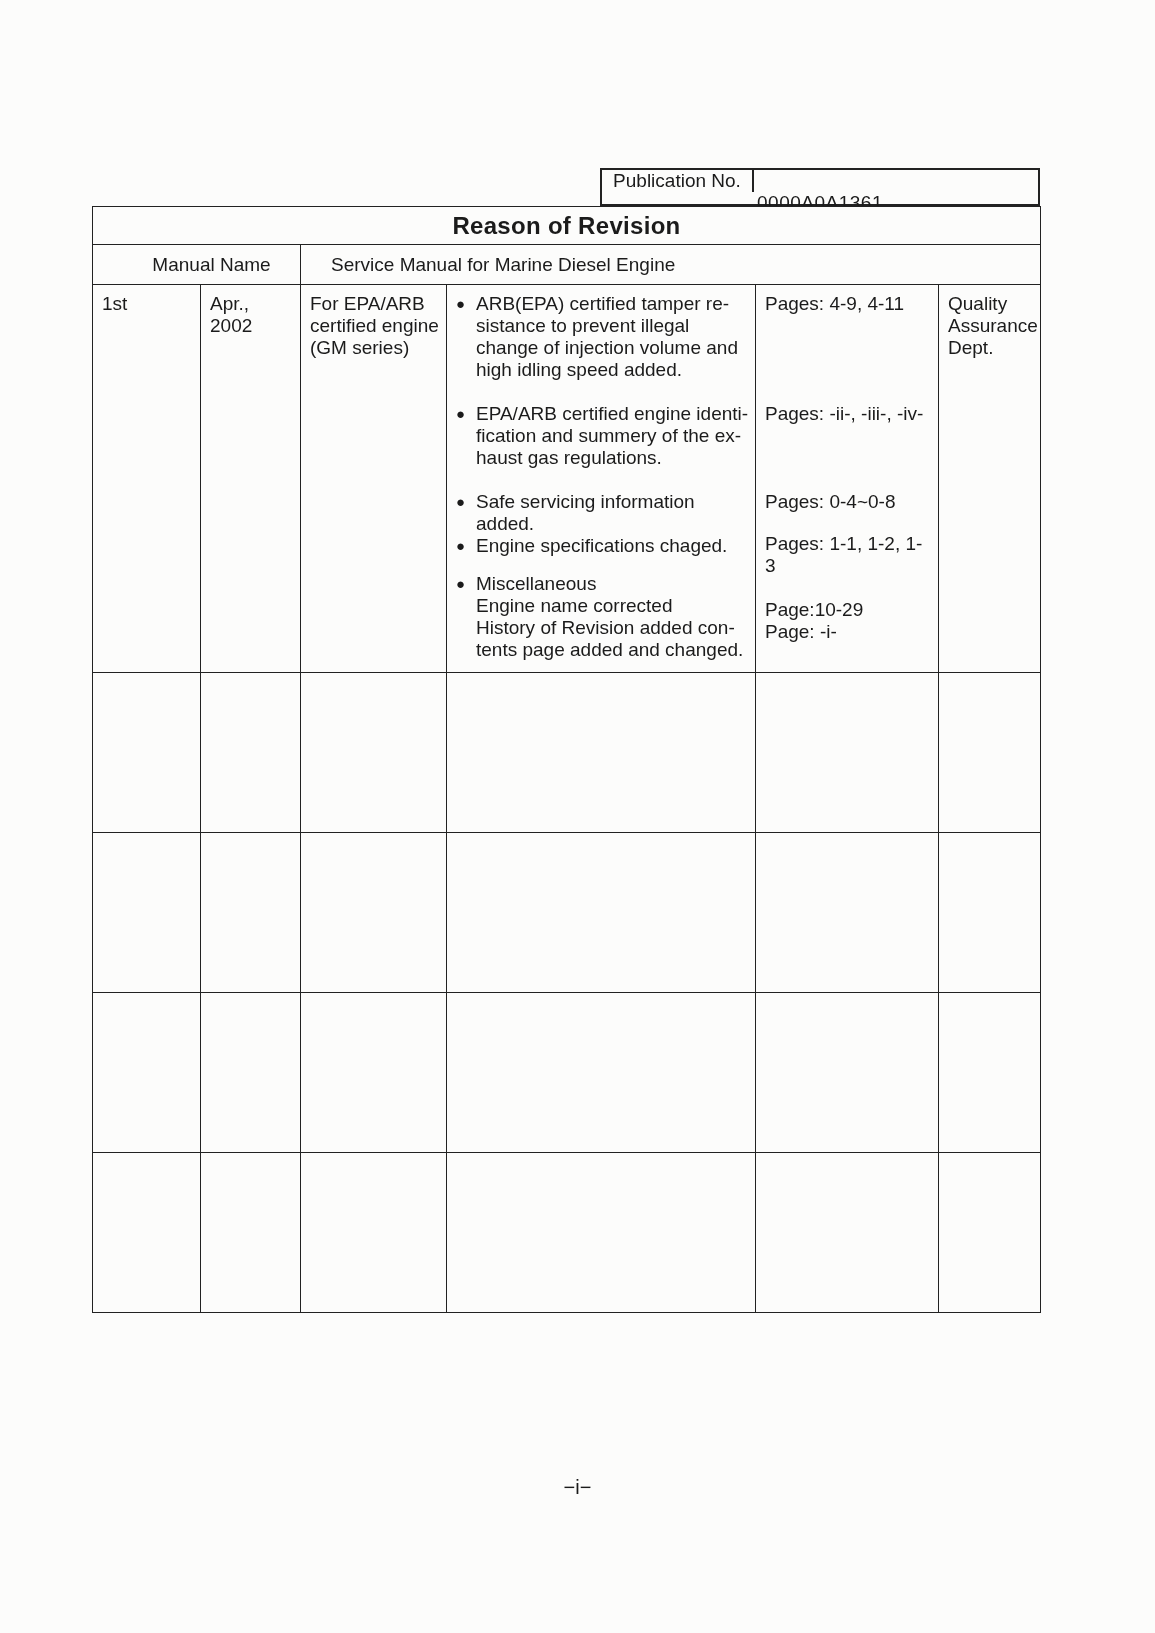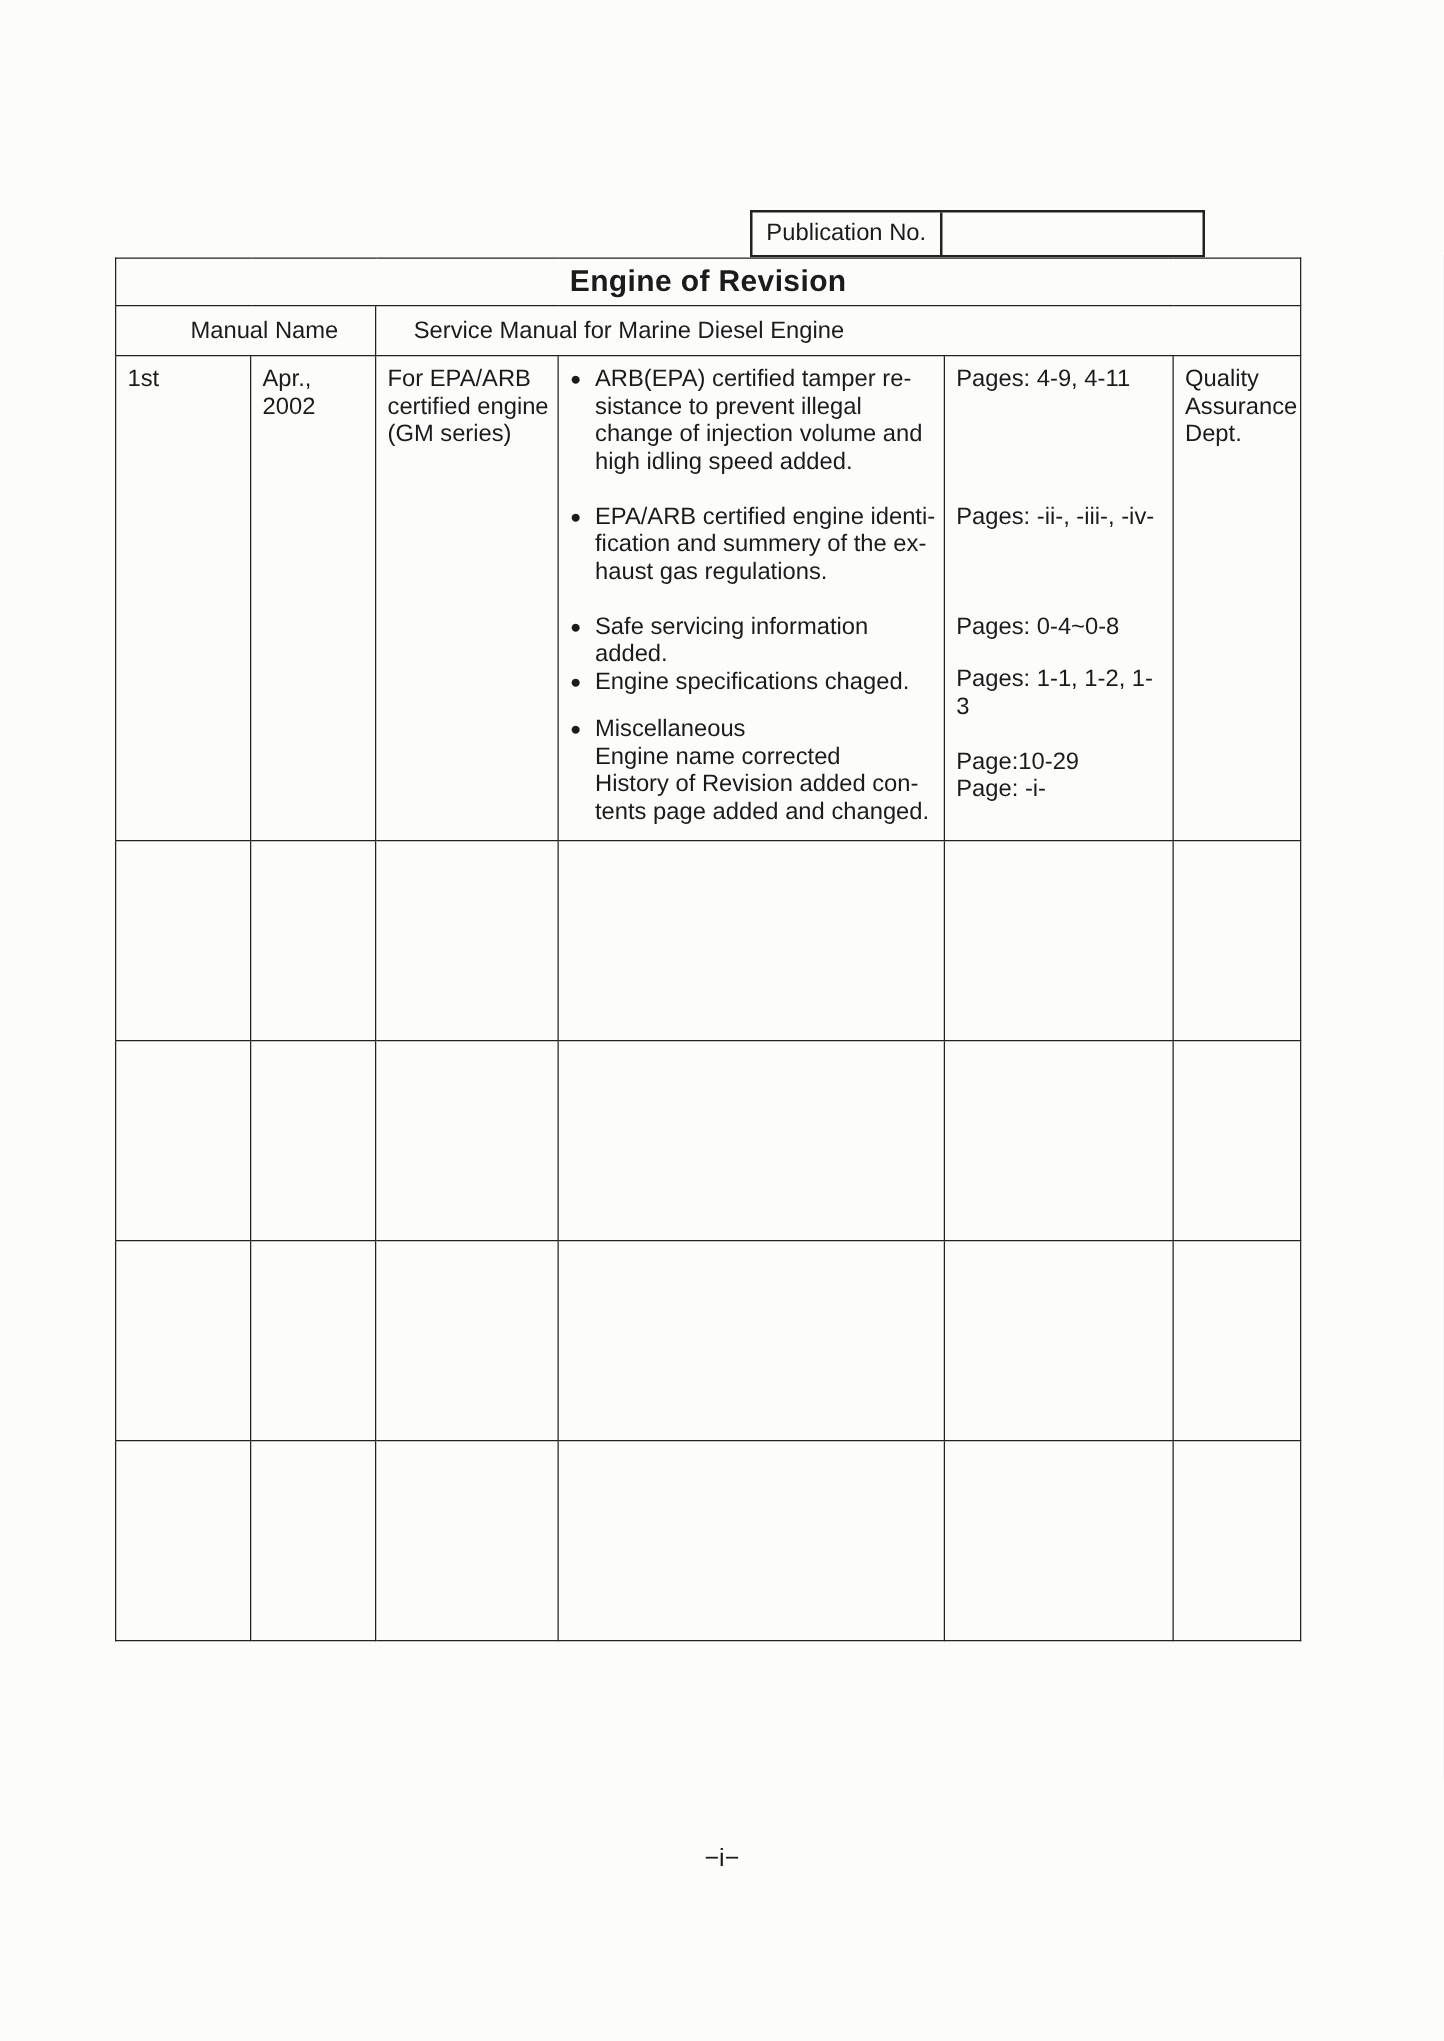--- a/index.html
+++ b/index.html
@@ -12,25 +12,26 @@
     font-family: "Liberation Sans", sans-serif;
     color: #1b1b1b;
     overflow: hidden;
   }
 
   
   .pub-box {
     position: absolute;
     left: 600px;
     top: 168px;
-    width: 364px;
+    width: 440px;
     height: 38px;
     display: flex;
     border: 2px solid #222;
     background: #fcfcfb;
+    flex-direction: column;
   }
   .pub-label {
     width: 152px;
     border-right: 2px solid #222;
     display: flex;
     align-items: center;
     justify-content: center;
     font-size: 19px;
   }
   .pub-value {
@@ -113,34 +114,35 @@
     font-size: 20px;
   }
 </style>
 </head>
 <body>
 
 <div class="page">
 
   <div class="pub-box">
     <div class="pub-label">Publication No.</div>
+    <div class="pub-value">0000A0A1361</div>
   </div>
 
   <table class="main-table">
     <colgroup>
       <col style="width:108px">
       <col style="width:100px">
       <col style="width:146px">
       <col style="width:309px">
       <col style="width:183px">
       <col style="width:102px">
     </colgroup>
     <tbody>
       <tr class="title-row">
-        <td colspan="6">Engine of Revision</td>
+        <td colspan="6">Reason of Revision</td>
       </tr>
       <tr class="meta-row">
         <td colspan="2" class="label-cell">Manual Name</td>
         <td colspan="4" class="value-cell">Service Manual for Marine Diesel Engine</td>
       </tr>
       <tr class="data-row">
         <td>1st</td>
         <td>Apr., 2002</td>
         <td class="pre">For EPA/ARB
 certified engine

